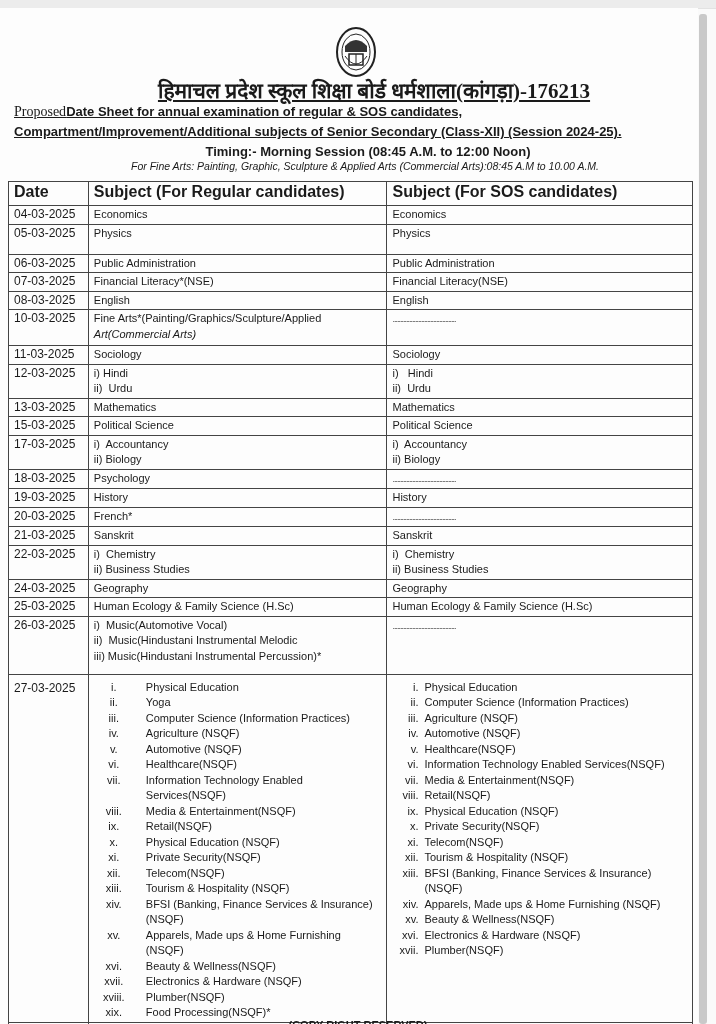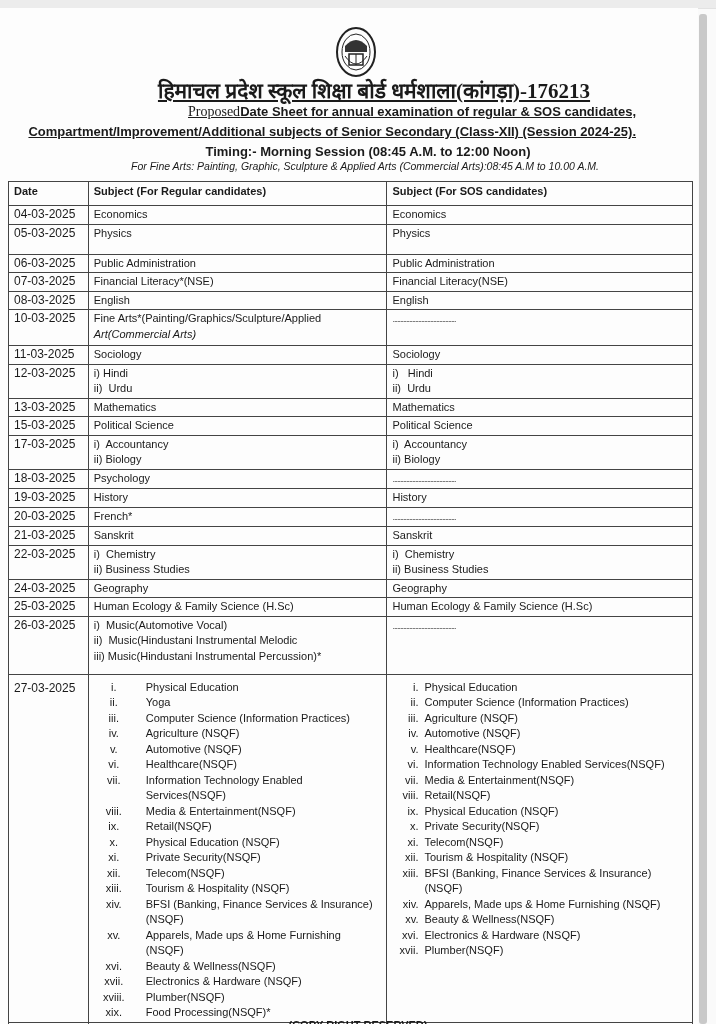--- a/index.html
+++ b/index.html
@@ -11,36 +11,36 @@
   .topbar { position:absolute; left:0; top:0; width:716px; height:8px; background:#ececec; border-bottom:1px solid #e2e2e2; }
   .scrollbar { position:absolute; left:699px; top:14px; width:8px; height:1010px; background:#c9c9c9; border-radius:3px; }
   .page { position:absolute; left:0; top:8px; width:698px; height:1016px; background:#fdfdfd; }
 
   .logo { position:absolute; left:335px; top:18px; width:42px; height:52px; }
   .title-hi {
     position:absolute; left:0; width:716px; top:71px; text-align:center;
     font-family:"Liberation Serif", serif; font-size:21px; font-weight:bold; line-height:24px;
   }
   .title-hi span { text-decoration:underline; text-underline-offset:2px;margin-left:32px; }
-  .subtitle { position:absolute; left:0; width:636px; text-align:right; font-size:13px; font-weight:bold; line-height:16px; }
+  .subtitle { position:absolute; left:14px; width:636px; text-align:left; font-size:13px; font-weight:bold; line-height:16px; }
   .subtitle span { text-decoration:underline; }
   .sub1 { top:96px; }
   .sub1 .proposed { font-family:"Liberation Serif", serif; font-weight:normal; font-size:14px; }
   .sub2 { top:116px; }
   .timing { position:absolute; top:136px; left:0; width:716px; text-align:center; font-size:13px; font-weight:bold; line-height:16px; padding-left:20px; box-sizing:border-box; }
   .finearts-note { position:absolute; top:151px; left:0; width:716px; text-align:center; font-size:10.5px; font-style:italic; line-height:14px; padding-left:14px; box-sizing:border-box; }
 
   table.sheet {
     position:absolute; left:8px; top:173px; width:685px;
     border-collapse:collapse; font-size:11px; line-height:15.5px;
   }
   table.sheet td, table.sheet th {
     border:1px solid #444; vertical-align:top; padding:1px 5px 1px 5px; text-align:left;
   }
-  table.sheet th { font-weight:bold; font-size:11px; padding:2px 5px; height:19px; }
+  table.sheet th { font-weight:bold; font-size:16px; padding:2px 5px; height:19px; }
   col.c-date { width:80px; }
   col.c-reg { width:299px; }
   col.c-sos { width:306px; }
   td.date { font-size:12px; padding-top:2px; }
   .dots { letter-spacing:-1px; font-size:9px; color:#444; }
   .ital { font-style:italic; }
   .sub-line { display:block; }
   .ol { display:grid; grid-template-columns:40px 1fr; column-gap:12px; }
   .ol .num { text-align:center; }
   .ol2 { display:grid; grid-template-columns:26px 1fr; column-gap:6px; }

